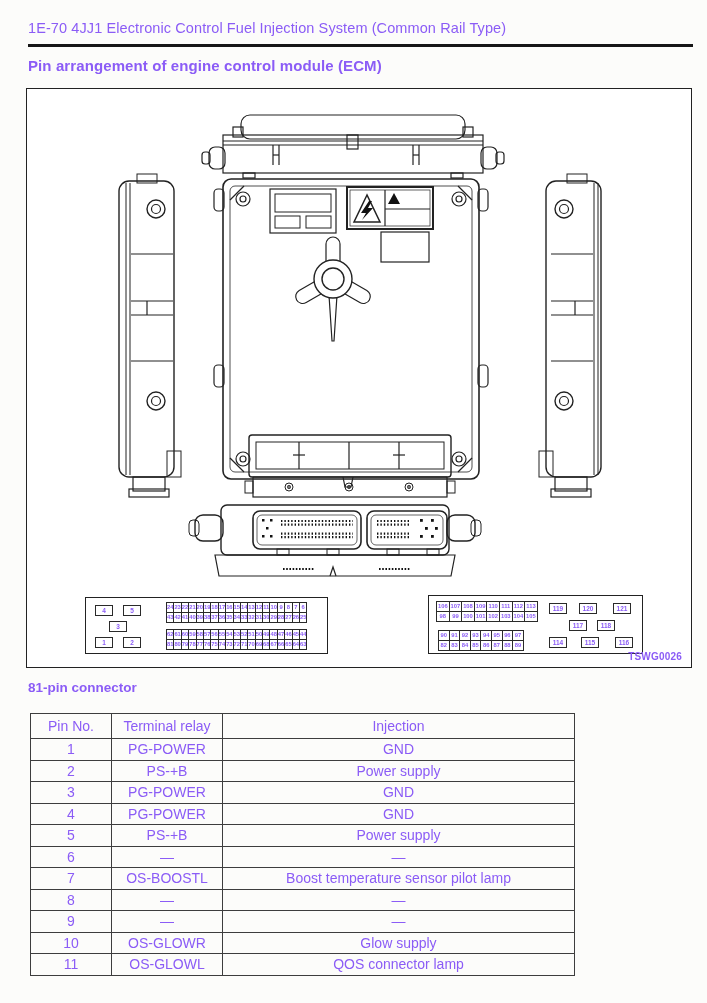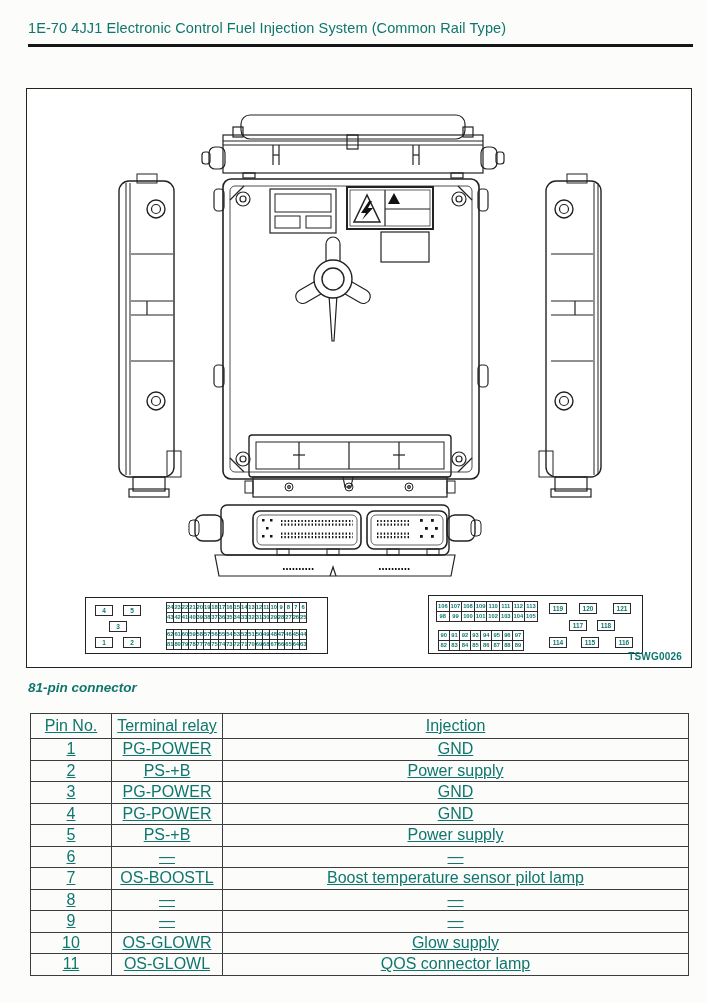--- a/index.html
+++ b/index.html
@@ -1,20 +1,20 @@
 <!DOCTYPE html>
 <html><head>
 <meta charset="utf-8">
 <style>
   html,body { margin:0; padding:0; background:#e8e8e6; }
   .page {
     position:relative; width:707px; height:1003px; margin:0 auto;
     background:#fcfcfa;
     font-family:"Liberation Sans", sans-serif;
-    color:#0f766e;
+    color:#8b5cf6;
     overflow:hidden;
   }
   
   .doc-header { position:absolute; left:28px; top:20px; font-size:14.5px; letter-spacing:.1px; white-space:nowrap; }
   .header-rule { position:absolute; left:28px; top:44px; width:665px; height:3px; background:#161616; }
   .section-title { position:absolute; left:28px; top:57px; font-size:15px; font-weight:bold; letter-spacing:.1px; }
 
   
   .figure-box {
     position:absolute; left:26px; top:88px; width:664px; height:578px;
@@ -38,41 +38,41 @@
   .pingrid-cell {
     box-sizing:border-box; border:1px solid #2a2a2a; background:#fff;
     width:8.4px; height:11px; line-height:9.5px; font-size:5.8px; font-weight:bold;
     text-align:center; overflow:hidden; flex:none;
   }
   .pingrid-cell + .pingrid-cell { margin-left:-1px; }
   .pingrid.wide .pingrid-cell { width:13.6px; }
   .pingrid.mid  .pingrid-cell { width:11.6px; }
 
   
-  .subsection-title { position:absolute; left:28px; top:680px; font-size:13.5px; font-weight:bold;font-style:italic; }
+  .subsection-title { position:absolute; left:28px; top:680px; font-size:13.5px; font-weight:bold; }
   table.pin-table {
-    position:absolute; left:30px; top:713px; width:659px;
+    position:absolute; left:30px; top:713px; width:545px;
     border-collapse:collapse; table-layout:fixed;
-    font-size:16px;
-    text-decoration:underline;
+    font-size:14px;
   }
   .pin-table th, .pin-table td {
     border:1.4px solid #3d3d3d; padding:0 4px; text-align:center;
     font-weight:normal; overflow:hidden; white-space:nowrap;
   }
   .pin-table thead tr { height:25px; }
   .pin-table tbody tr { height:21.5px; }
 </style>
 </head>
 <body>
 
 <div class="page">
 
   <div class="doc-header">1E-70 4JJ1 Electronic Control Fuel Injection System (Common Rail Type)</div>
   <div class="header-rule"></div>
+  <div class="section-title">Pin arrangement of engine control module (ECM)</div>
 
   <div class="figure-box">
     <svg width="664" height="578" viewBox="0 0 664 578" fill="none" stroke="#222" stroke-width="1.2">
 
       <g>
         <rect x="214" y="26" width="224" height="24" rx="9"></rect>
         <rect x="206" y="38" width="10" height="10"></rect>
         <rect x="436" y="38" width="10" height="10"></rect>
         <rect x="196" y="46" width="260" height="38"></rect>
         <line x1="196" y1="52" x2="456" y2="52"></line>

